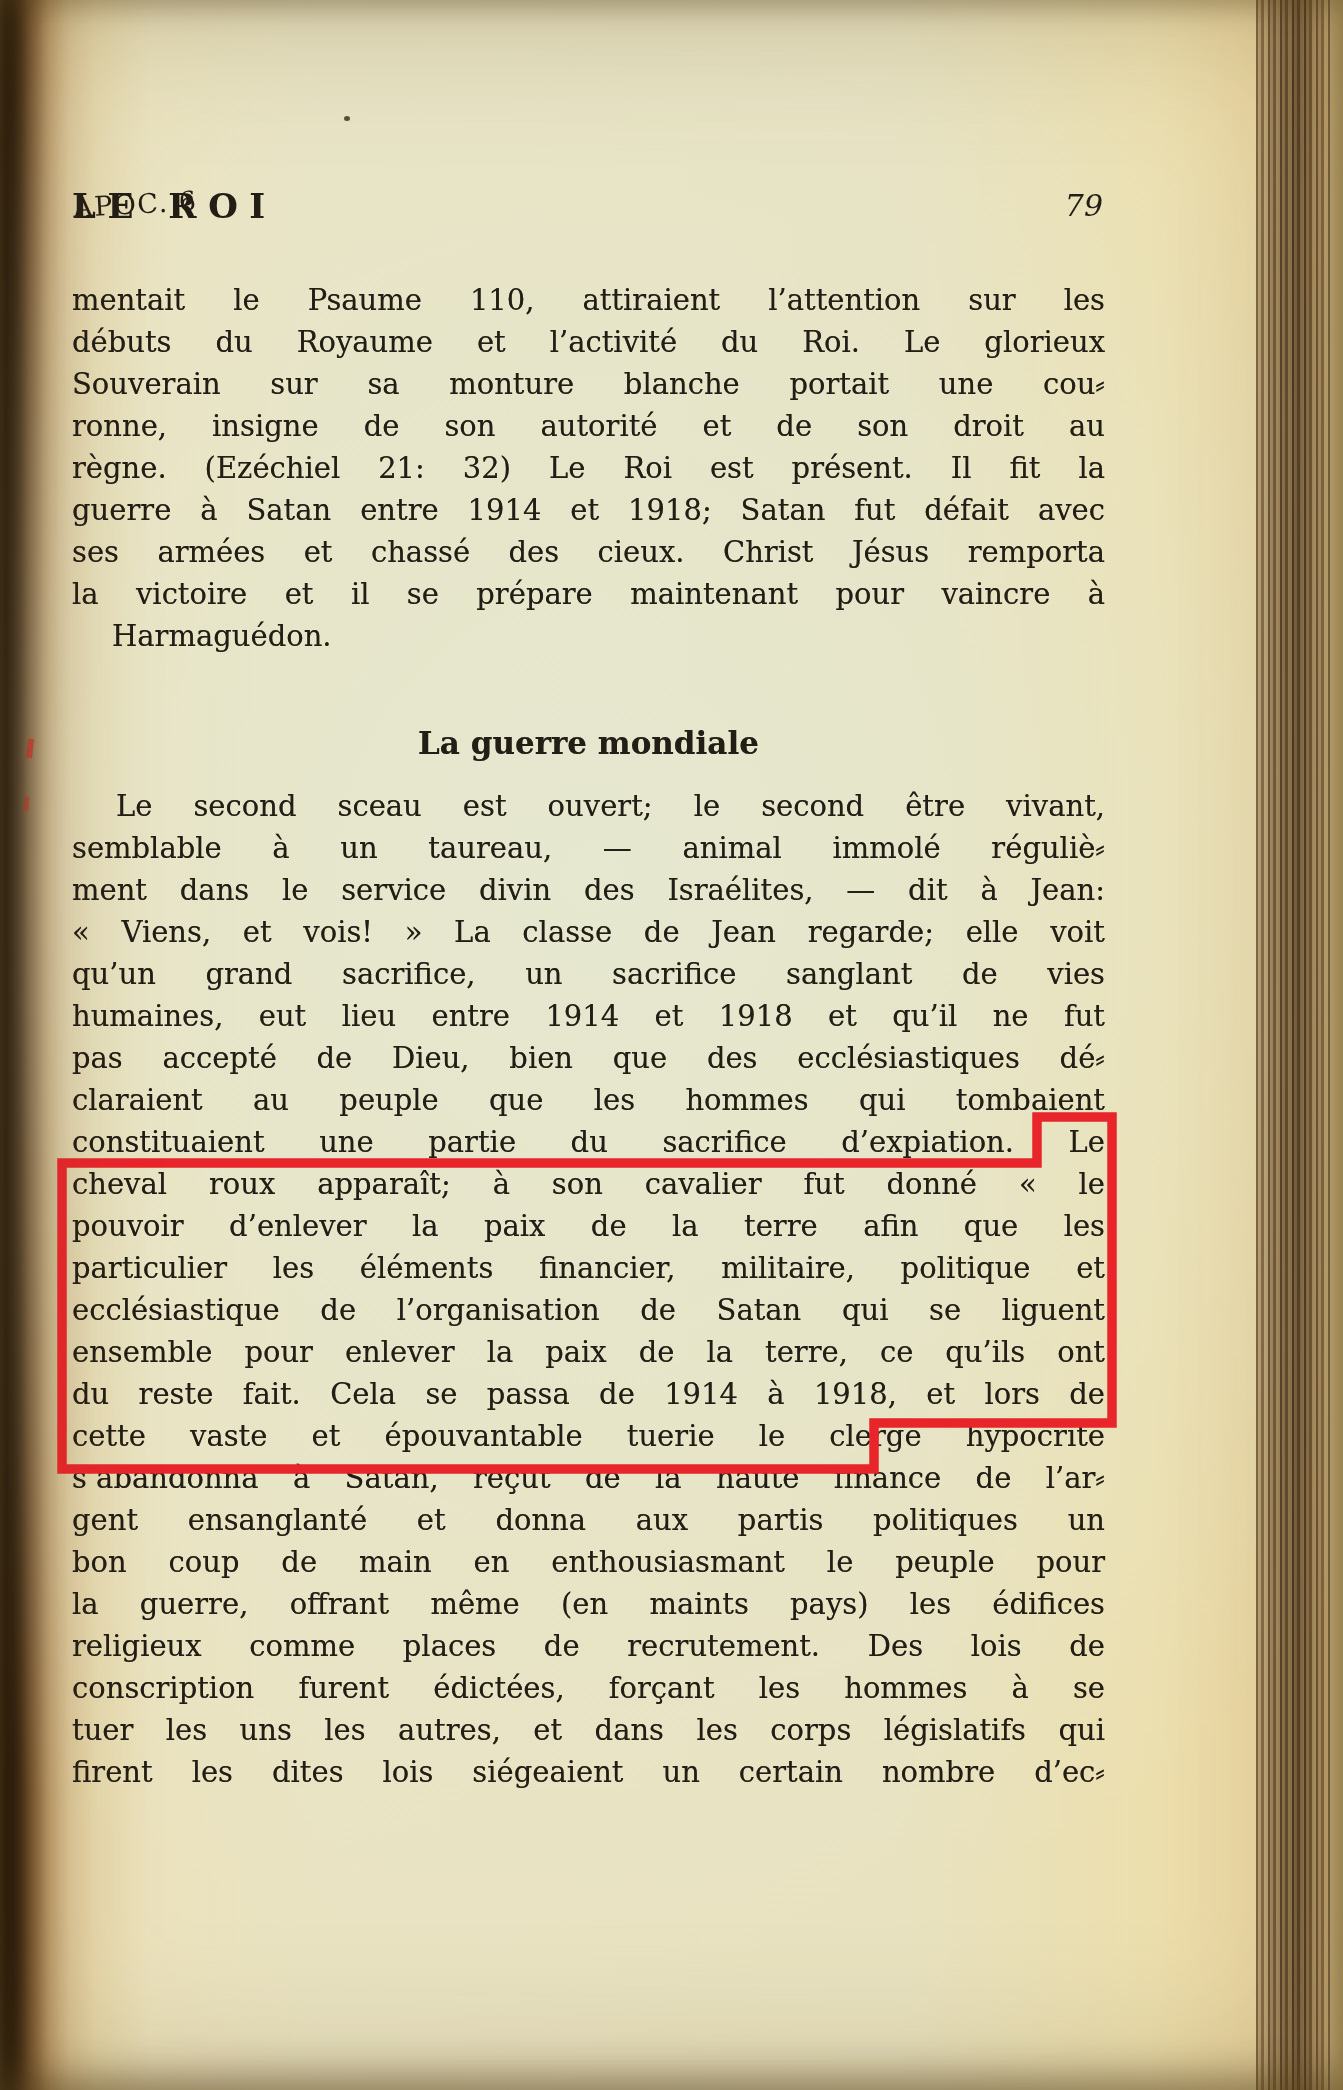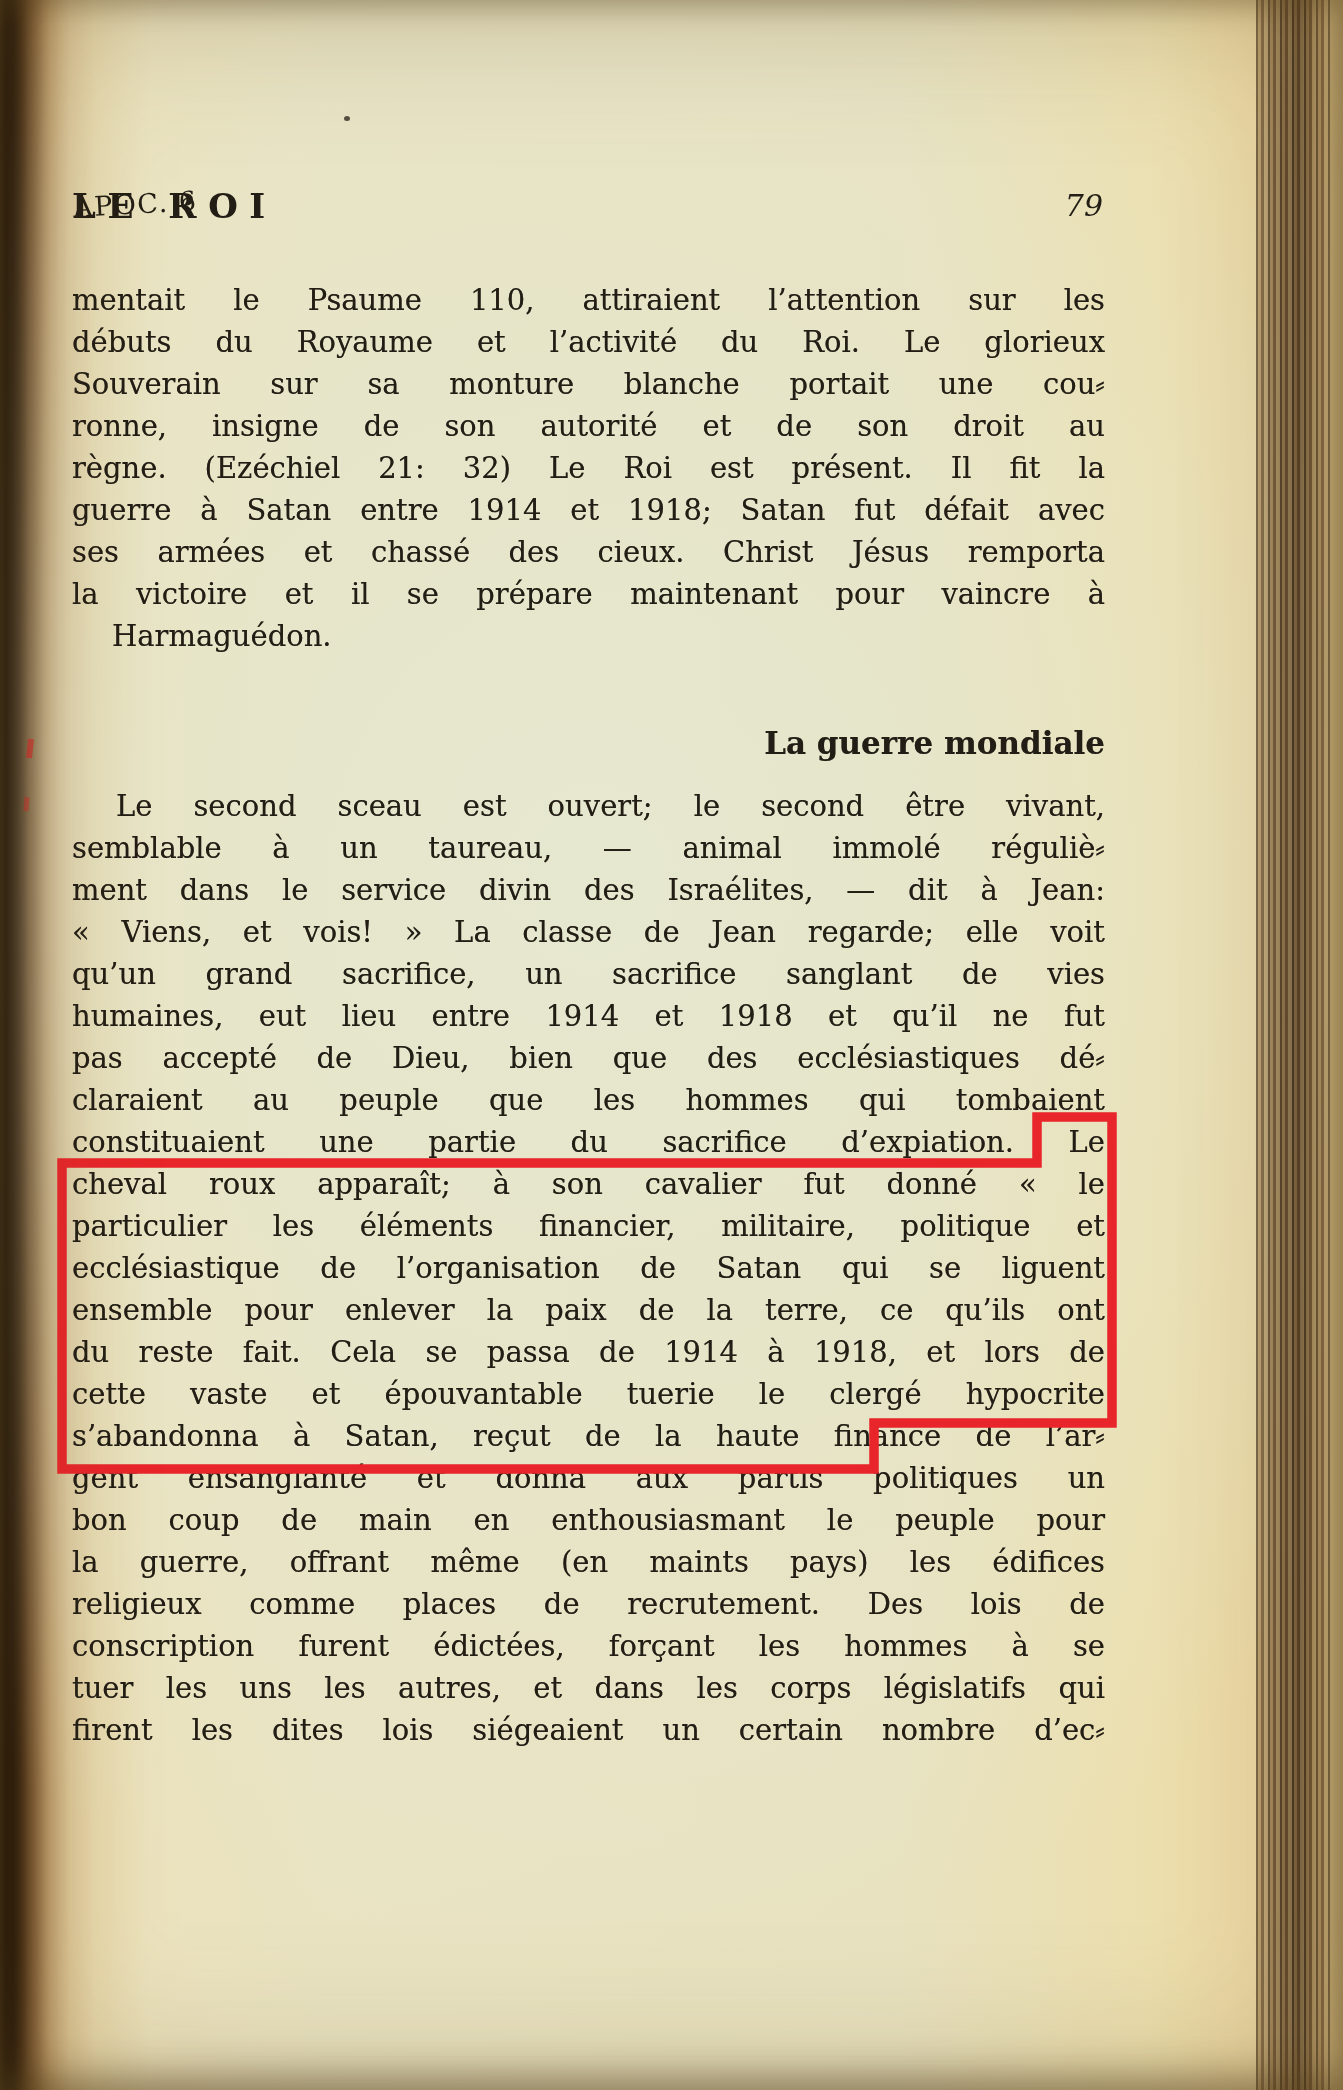--- a/index.html
+++ b/index.html
@@ -34,21 +34,21 @@
   .hdr-section{position:absolute;left:2px;top:6px;font-size:27px;letter-spacing:1.5px;transform:rotate(-3.2deg);transform-origin:left bottom;}
   .hdr-title{position:absolute;left:0;right:0;top:0;text-align:left;font-size:34px;font-weight:bold;letter-spacing:0.34em;}
   .hdr-page{position:absolute;right:2px;top:2px;font-size:30px;font-style:italic;}
   .para{position:absolute;left:72px;width:1033px;font-size:29px;line-height:42px;word-spacing:2px;}
   .tline{text-align:justify;text-align-last:justify;white-space:normal;
     text-shadow:0 0 0.5px rgba(35,28,16,0.55);}
   #p1{top:279px;}
   #p1 .tline:last-child{text-align-last:left;margin-left:40px;}
   #p2{top:785px;}
   #p2 .tline:first-child{text-indent:44px;}
-  .sec-heading{position:absolute;left:72px;width:1033px;top:721px;text-align:right;
+  .sec-heading{position:absolute;left:72px;width:1033px;top:721px;text-align:center;
     font-size:31px;font-weight:bold;line-height:44px;text-shadow:0 0 0.5px rgba(35,28,16,0.5);}
   .overlay{position:absolute;inset:0;pointer-events:none;}
   .speck{position:absolute;left:344px;top:116px;width:6px;height:5px;border-radius:50%;background:#3c342a;opacity:0.85;}
   .red-tick1{position:absolute;left:27px;top:739px;width:6px;height:19px;background:rgba(214,40,40,0.65);transform:rotate(6deg);}
   .red-tick2{position:absolute;left:24px;top:797px;width:5px;height:14px;background:rgba(214,40,40,0.5);transform:rotate(4deg);}
 </style>
 </head>
 <body>
 
 <div class="page">
@@ -81,20 +81,21 @@
       <div class="tline">Le second sceau est ouvert; le second être vivant,</div>
       <div class="tline">semblable à un taureau, — animal immolé réguliè⸗</div>
       <div class="tline">ment dans le service divin des Israélites, — dit à Jean:</div>
       <div class="tline">« Viens, et vois! » La classe de Jean regarde; elle voit</div>
       <div class="tline">qu’un grand sacrifice, un sacrifice sanglant de vies</div>
       <div class="tline">humaines, eut lieu entre 1914 et 1918 et qu’il ne fut</div>
       <div class="tline">pas accepté de Dieu, bien que des ecclésiastiques dé⸗</div>
       <div class="tline">claraient au peuple que les hommes qui tombaient</div>
       <div class="tline">constituaient une partie du sacrifice d’expiation. Le</div>
       <div class="tline">cheval roux apparaît; à son cavalier fut donné « le</div>
+      <div class="tline">pouvoir d’enlever la paix de la terre afin que les</div>
       <div class="tline">particulier les éléments financier, militaire, politique et</div>
       <div class="tline">ecclésiastique de l’organisation de Satan qui se liguent</div>
       <div class="tline">ensemble pour enlever la paix de la terre, ce qu’ils ont</div>
       <div class="tline">du reste fait. Cela se passa de 1914 à 1918, et lors de</div>
       <div class="tline">cette vaste et épouvantable tuerie le clergé hypocrite</div>
       <div class="tline">s’abandonna à Satan, reçut de la haute finance de l’ar⸗</div>
       <div class="tline">gent ensanglanté et donna aux partis politiques un</div>
       <div class="tline">bon coup de main en enthousiasmant le peuple pour</div>
       <div class="tline">la guerre, offrant même (en maints pays) les édifices</div>
       <div class="tline">religieux comme places de recrutement. Des lois de</div>

